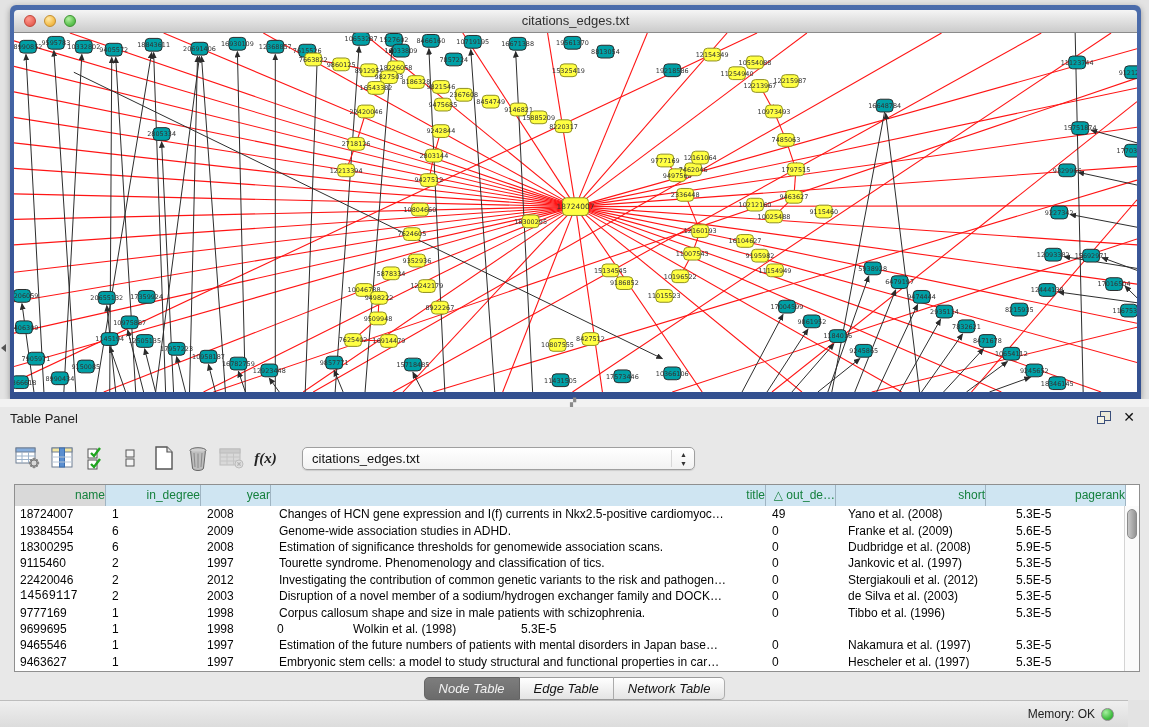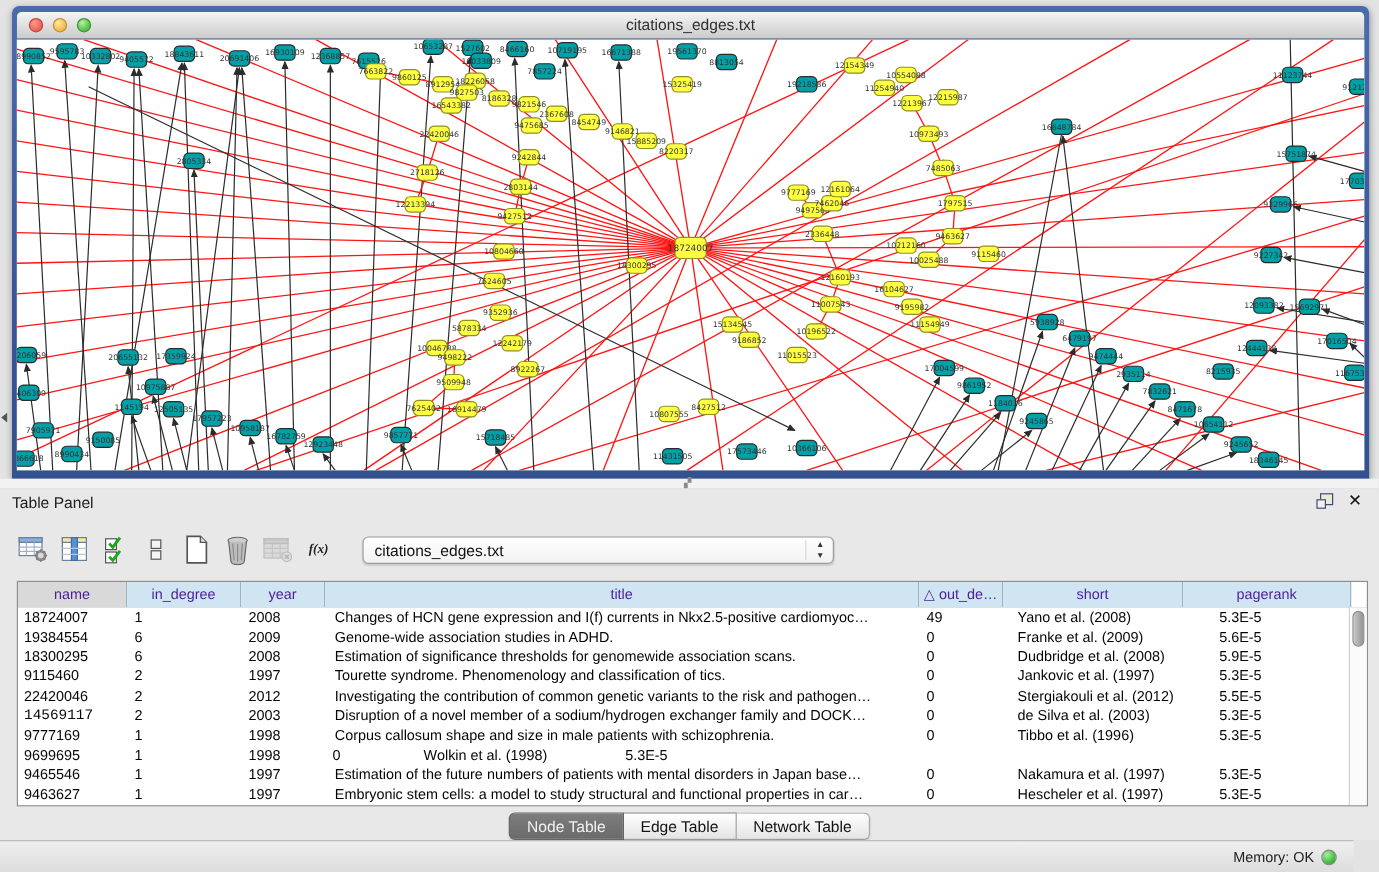--- a/index.html
+++ b/index.html
@@ -44,39 +44,39 @@
   .panel-header{position:relative;height:24px;}
   .panel-title{position:absolute;left:10px;top:4px;font-size:13px;color:#1e1e1e;}
   .panel-btns{position:absolute;right:14px;top:3px;display:flex;gap:12px;align-items:center;}
   .float-icon{position:relative;width:14px;height:13px;}
   .float-icon .sq1{position:absolute;left:3px;top:0;width:9px;height:8px;border:1px solid #3a4e7a;background:#ece9d8;}
   .float-icon .sq2{position:absolute;left:0;top:5px;width:6px;height:6px;border:1px solid #3a4e7a;background:#f4f2e4;}
   .close-x{font-size:14px;font-weight:bold;color:#111;line-height:14px;}
   
   .toolbar{position:absolute;left:14px;top:34px;height:34px;display:flex;align-items:center;}
   .tool{width:27px;height:27px;margin-right:7px;display:flex;align-items:center;justify-content:center;}
-  .fx{font-family:"Liberation Serif","DejaVu Serif",serif;font-style:italic;font-weight:bold;font-size:11px;color:#222;}
+  .fx{font-family:"Liberation Serif","DejaVu Serif",serif;font-style:italic;font-weight:bold;font-size:15px;color:#222;}
   .dropdown{
     margin-left:16px;width:393px;height:23px;box-sizing:border-box;
     background:linear-gradient(#ffffff,#f2f2f2);
     border:1px solid #9f9f9f;border-radius:5px;position:relative;
     box-shadow:0 1px 1px rgba(0,0,0,.12);
   }
   .dropdown .val{position:absolute;left:9px;top:3px;font-size:13px;color:#111;}
   .dropdown .arrows{position:absolute;right:7px;top:2px;font-size:7px;color:#333;line-height:9px;text-align:center;}
   .dropdown .sep{position:absolute;right:22px;top:2px;bottom:2px;width:1px;background:#d8d8d8;}
   
   .table-wrap{
     position:absolute;left:14px;top:77px;width:1126px;height:188px;
     background:#fff;border:1px solid #8f8f8f;box-sizing:border-box;overflow:hidden;
   }
   .thead{display:flex;height:21px;border-bottom:1px solid #8a8a8a;}
   .th{
     box-sizing:border-box;background:#cfe5f2;border-right:1px solid #9fb4c2;
-    font-size:12px;color:#4c1d95;text-align:center;line-height:20px;
+    font-size:12px;color:#15803d;text-align:right;line-height:20px;
     overflow:hidden;white-space:nowrap;flex-shrink:0;
   }
   .tbody{position:absolute;left:0;top:21px;right:15px;bottom:0;overflow:hidden;}
   .tr{display:flex;height:16.4px;align-items:center;background:#fff;}
   .td{
     box-sizing:border-box;font-size:12px;color:#050505;white-space:nowrap;
     overflow:hidden;flex-shrink:0;
   }
   .td0{padding-left:5px;}.td1{padding-left:6px;}.td2{padding-left:6px;}
   .td3{padding-left:8px;}.td4{padding-left:6px;}.td5{padding-left:12px;}.td6{padding-left:30px;}
@@ -88,20 +88,21 @@
     position:absolute;left:2px;top:3px;width:10px;height:30px;border-radius:6px;
     background:linear-gradient(90deg,#c9c9c9,#939393);border:1px solid #8b8b8b;box-sizing:border-box;
   }
   
   .tabs{position:absolute;left:0;top:270px;width:1149px;display:flex;justify-content:center;}
   .tab{
     height:21px;line-height:21px;padding:0 14px;font-size:13px;color:#141414;
     background:linear-gradient(#ffffff,#e4e4e4);
     border-top:1px solid #9b9b9b;border-bottom:1px solid #9b9b9b;border-right:1px solid #adadad;
     box-shadow:0 1px 1px rgba(0,0,0,.08);
+    font-style:italic;
   }
   .tab:first-child{border-left:1px solid #9b9b9b;border-radius:5px 0 0 5px;}
   .tab:last-child{border-radius:0 5px 5px 0;}
   .tab.active{background:linear-gradient(#7d7d7d,#6b6b6b);color:#f2f2f2;border-color:#666;}
   
   .statusbar{
     position:absolute;left:0;top:700px;width:1128px;height:27px;
     background:linear-gradient(#efefef,#dcdcdc);border-top:1px solid #bdbdbd;box-sizing:border-box;
   }
   .mem{position:absolute;right:14px;top:6px;display:flex;align-items:center;gap:6px;}

